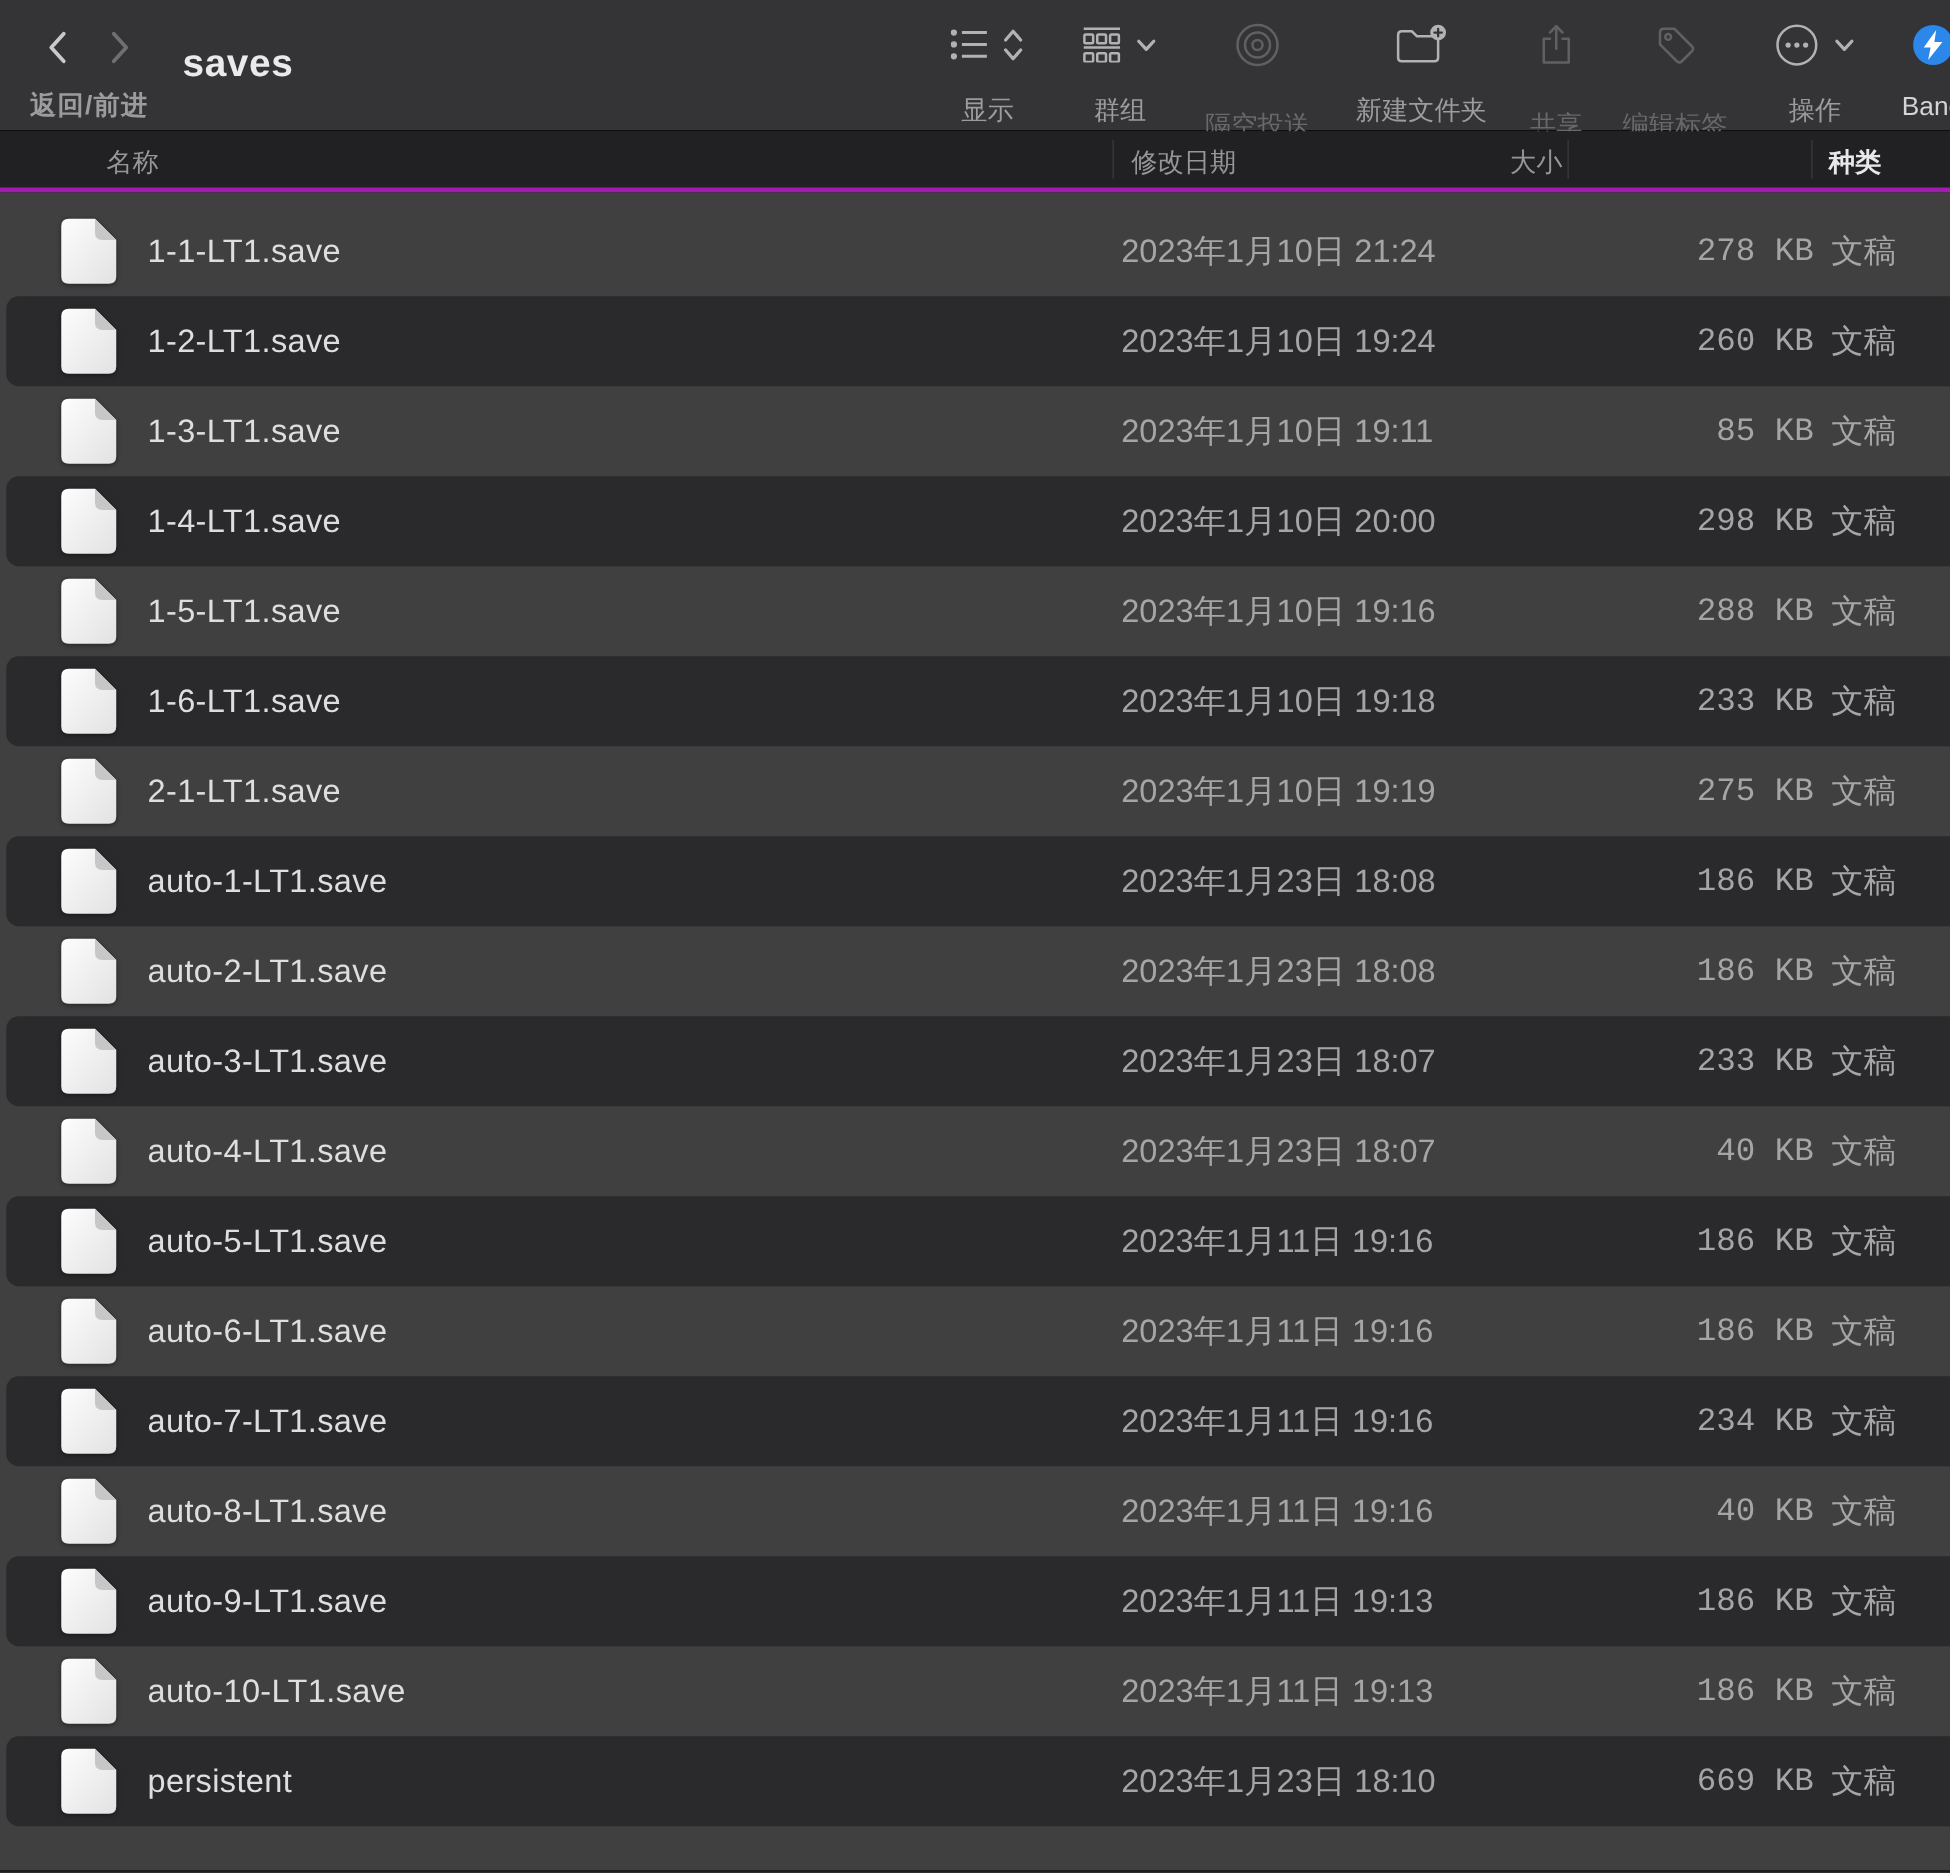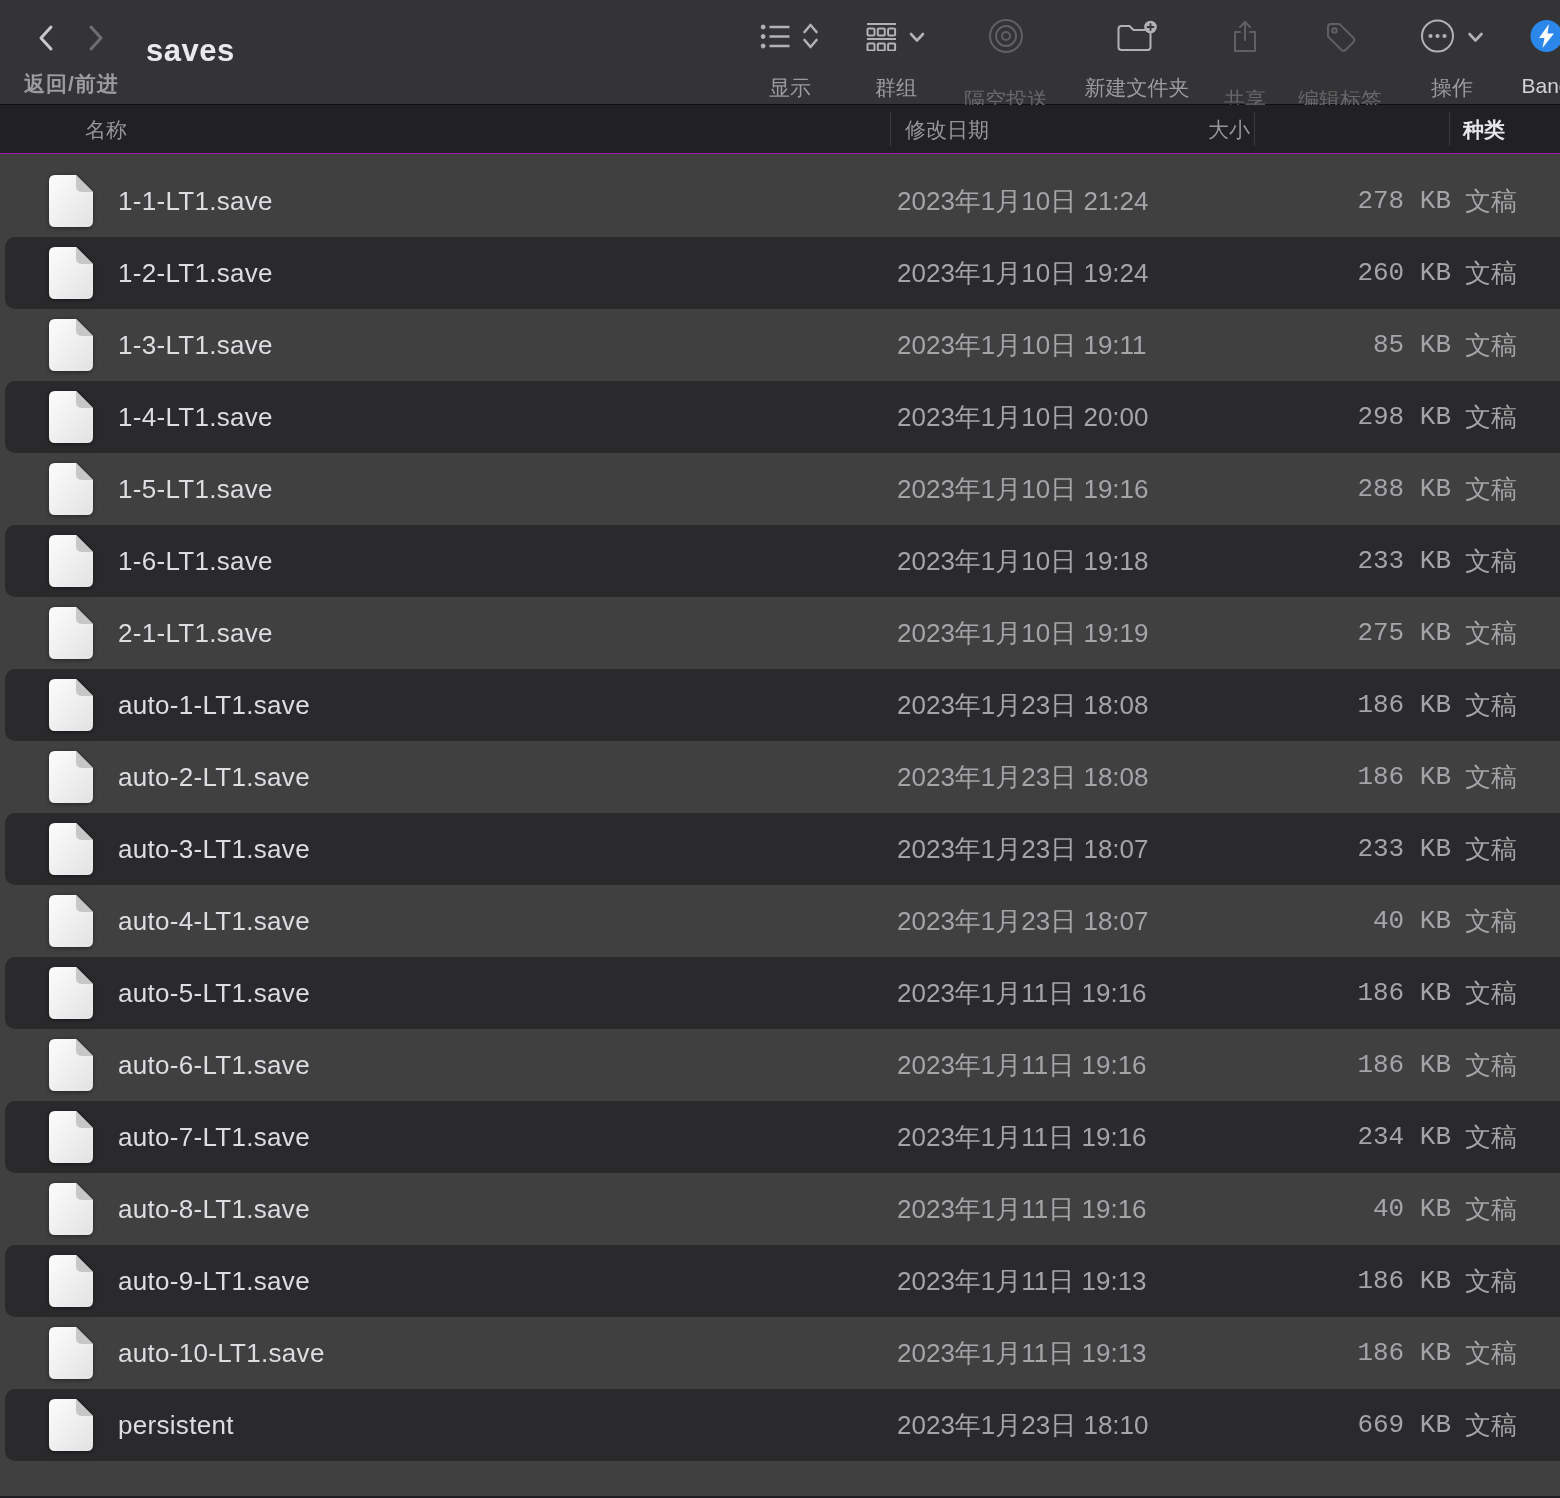--- a/index.html
+++ b/index.html
@@ -45,21 +45,21 @@
   .tb-newfolder { left:1137px; transform:translateX(-50%); }
   .tb-share     { left:1245px; transform:translateX(-50%); }
   .tb-tags      { left:1340px; transform:translateX(-50%); }
   .tb-actions   { left:1452px; transform:translateX(-50%); }
   .tb-app       { left:1546px; transform:translateX(-50%); }
   .tb-app .tb-label { color:#d4d4d6; }
 
   
   .colheader {
     position:relative; height:49px; background:#212123;
-    border-bottom:1px solid #a21caf;
+    border-bottom:4px solid #a21caf;
   }
   .col-label {
     position:absolute; top:0; height:49px; display:flex; align-items:center;
     font-size:21px; color:#96969a; cursor:default;
   }
   .col-name     { left:85px; }
   .col-modified { left:905px; }
   .col-size     { left:1208px; }
   .col-kind     { left:1463px; font-weight:bold; color:#e8e8ea; }
   .col-div {

